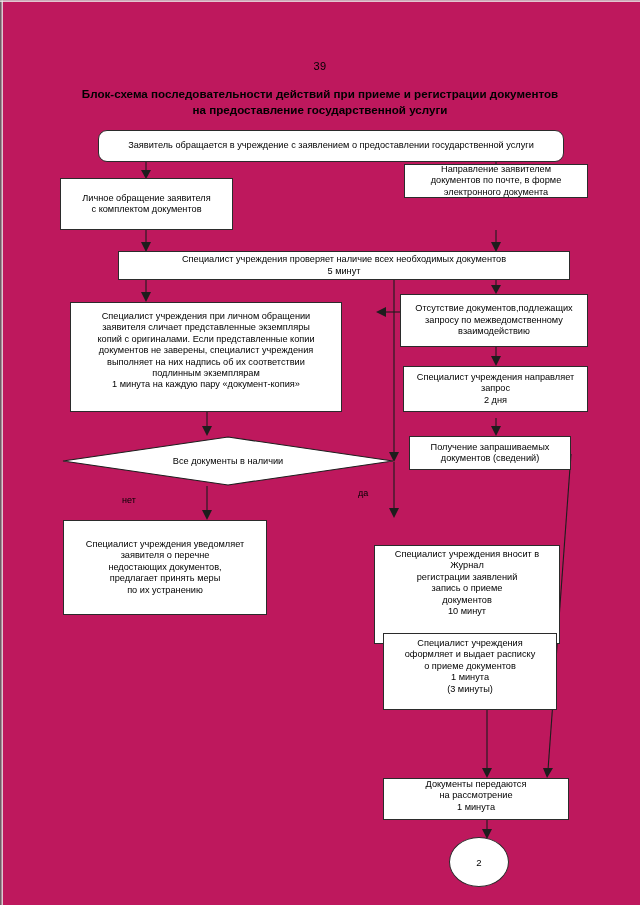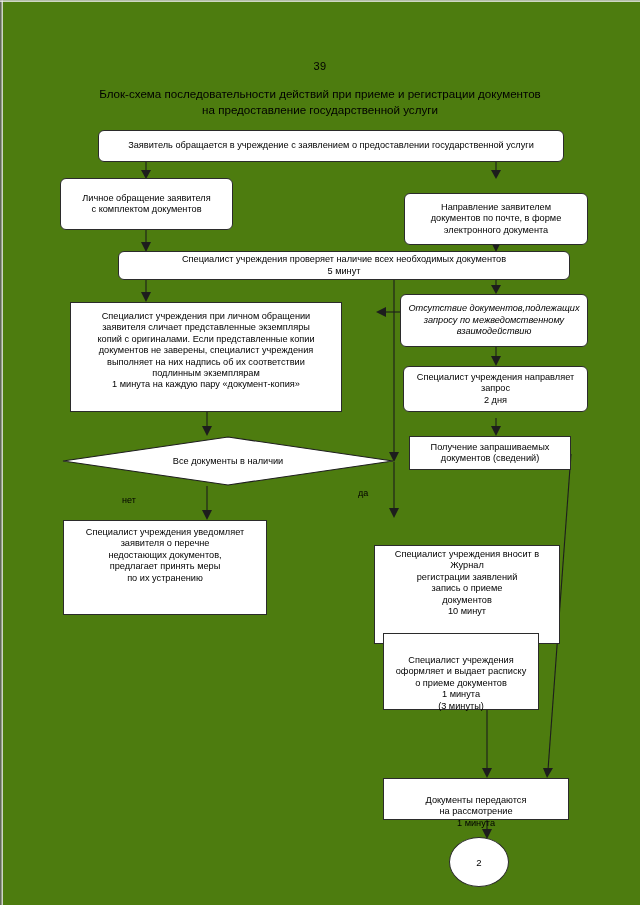--- a/index.html
+++ b/index.html
@@ -11,21 +11,21 @@
     width: 640px;
     height: 905px;
     font-family: "Liberation Sans", sans-serif;
     color: #000;
     overflow: hidden;
   }
   #page {
     position: relative;
     width: 640px;
     height: 905px;
-    background: #4d7c0f;
+    background: #be185d;
   }
   
   .scan-edge-left {
     position: absolute;
     left: 0; top: 0;
     width: 3px; height: 905px;
     background: linear-gradient(to right, #4a4a4a 0%, #8d8d8d 40%, #d9d9d9 75%, #ffffff 100%);
     opacity: .85;
   }
   .scan-edge-top {
@@ -46,40 +46,40 @@
     letter-spacing: .3px;
   }
 
   .doc-title {
     position: absolute;
     top: 86px;
     left: 60px;
     width: 520px;
     text-align: center;
     font-size: 11.6px;
-    font-weight: normal;
+    font-weight: bold;
     line-height: 16px;
   }
 
   
   .node {
     position: absolute;
     box-sizing: border-box;
     border: 1px solid #2b2b2b;
     background: #ffffff;
     font-size: 9.2px;
     line-height: 11.4px;
     text-align: center;
     display: flex;
     justify-content: center;
     padding: 4px 3px;
   }
   .node .txt { white-space: pre-line; display: block; width: 100%; }
   .node.top-align { align-items: flex-start; }
-  .node.mid-align { align-items: center; border-radius: 6px; }
+  .node.mid-align { align-items: center; }
   .rounded { border-radius: 9px; }
 
   .diamond-wrap {
     position: absolute;
     text-align: right;
   }
   .diamond-wrap svg { display: block; }
   .diamond-label {
     position: absolute;
     left: 0; top: 0;
@@ -190,42 +190,42 @@
 
   <div class="node rounded mid-align" style="left:98px; top:130px; width:466px; height:32px;">
     <span class="txt">Заявитель обращается в учреждение с заявлением о предоставлении государственной услуги</span>
   </div>
 
   <div class="node mid-align" style="left:60px; top:178px; width:173px; height:52px;">
     <span class="txt">Личное обращение заявителя
 с комплектом документов</span>
   </div>
 
-  <div class="node mid-align" style="left:404px; top:193px; width:184px; height:52px;justify-content:flex-end;">
+  <div class="node mid-align" style="left:404px; top:164px; width:184px; height:34px;justify-content:flex-end;">
     <span class="txt">Направление заявителем
 документов по почте, в форме
 электронного документа</span>
   </div>
 
   <div class="node mid-align" style="left:118px; top:251px; width:452px; height:29px;">
     <span class="txt">Специалист учреждения проверяет наличие всех необходимых документов
 5 минут</span>
   </div>
 
   <div class="node top-align" style="left:70px; top:302px; width:272px; height:110px; padding-top:8px;">
     <span class="txt">Специалист учреждения при личном обращении
 заявителя сличает представленные экземпляры
 копий с оригиналами. Если представленные копии
 документов не заверены, специалист учреждения
 выполняет на них надпись об их соответствии
 подлинным экземплярам
 1 минута на каждую пару «документ-копия»</span>
   </div>
 
-  <div class="node mid-align" style="left:400px; top:294px; width:188px; height:53px;font-style:italic;">
+  <div class="node mid-align" style="left:400px; top:294px; width:188px; height:53px;">
     <span class="txt">Отсутствие документов,подлежащих
 запросу по межведомственному
 взаимодействию</span>
   </div>
 
   <div class="node mid-align" style="left:403px; top:366px; width:185px; height:46px;">
     <span class="txt">Специалист учреждения направляет
 запрос
 2 дня</span>
   </div>
@@ -238,46 +238,46 @@
   <div class="diamond-wrap" style="left:62px; top:436px; width:332px; height:50px;">
     <svg width="332" height="50" viewBox="0 0 332 50">
       <polygon points="166,1 331,25 166,49 1,25" fill="#ffffff" stroke="#1d1d1d" stroke-width="1.1"></polygon>
     </svg>
     <div class="diamond-label">Все документы в наличии</div>
   </div>
 
   <span class="branch-label" style="left:122px; top:495px;">нет</span>
   <span class="branch-label" style="left:358px; top:488px;">да</span>
 
-  <div class="node top-align" style="left:63px; top:520px; width:204px; height:95px; padding-top:6px;">
+  <div class="node top-align" style="left:63px; top:520px; width:204px; height:95px; padding-top:18px;">
     <span class="txt">Специалист учреждения уведомляет
 заявителя о перечне
 недостающих документов,
 предлагает принять меры
 по их устранению</span>
   </div>
 
   <div class="node top-align" style="left:374px; top:518px; width:186px; height:99px; padding-top:3px;margin-top:27px;">
     <span class="txt">Специалист учреждения вносит в
 Журнал
 регистрации заявлений
 запись о приеме
 документов
 10 минут</span>
   </div>
 
-  <div class="node top-align" style="left:383px; top:633px; width:156px; height:77px; padding-top:21px;">
+  <div class="node top-align" style="left:383px; top:633px; width:174px; height:77px; padding-top:4px;">
     <span class="txt">Специалист учреждения
 оформляет и выдает расписку
 о приеме документов
 1 минута
 (3 минуты)</span>
   </div>
 
-  <div class="node top-align" style="left:383px; top:778px; width:186px; height:42px; padding-top:16px;">
+  <div class="node top-align" style="left:383px; top:778px; width:186px; height:42px; padding-top:0;">
     <span class="txt">Документы передаются
 на рассмотрение
 1 минута</span>
   </div>
 
   <div class="circle" style="left:449px; top:837px; width:60px; height:50px;">
     <span>2</span>
   </div>
 
 </div>

